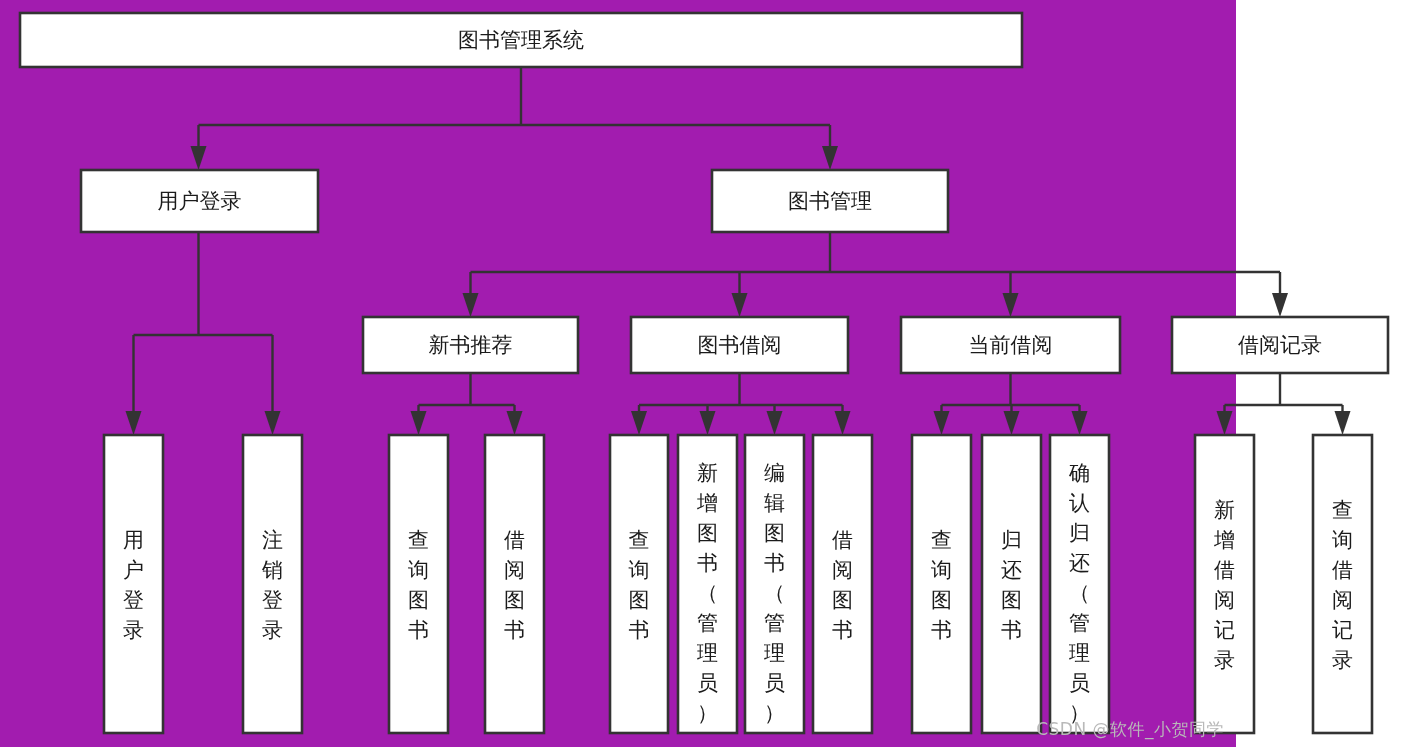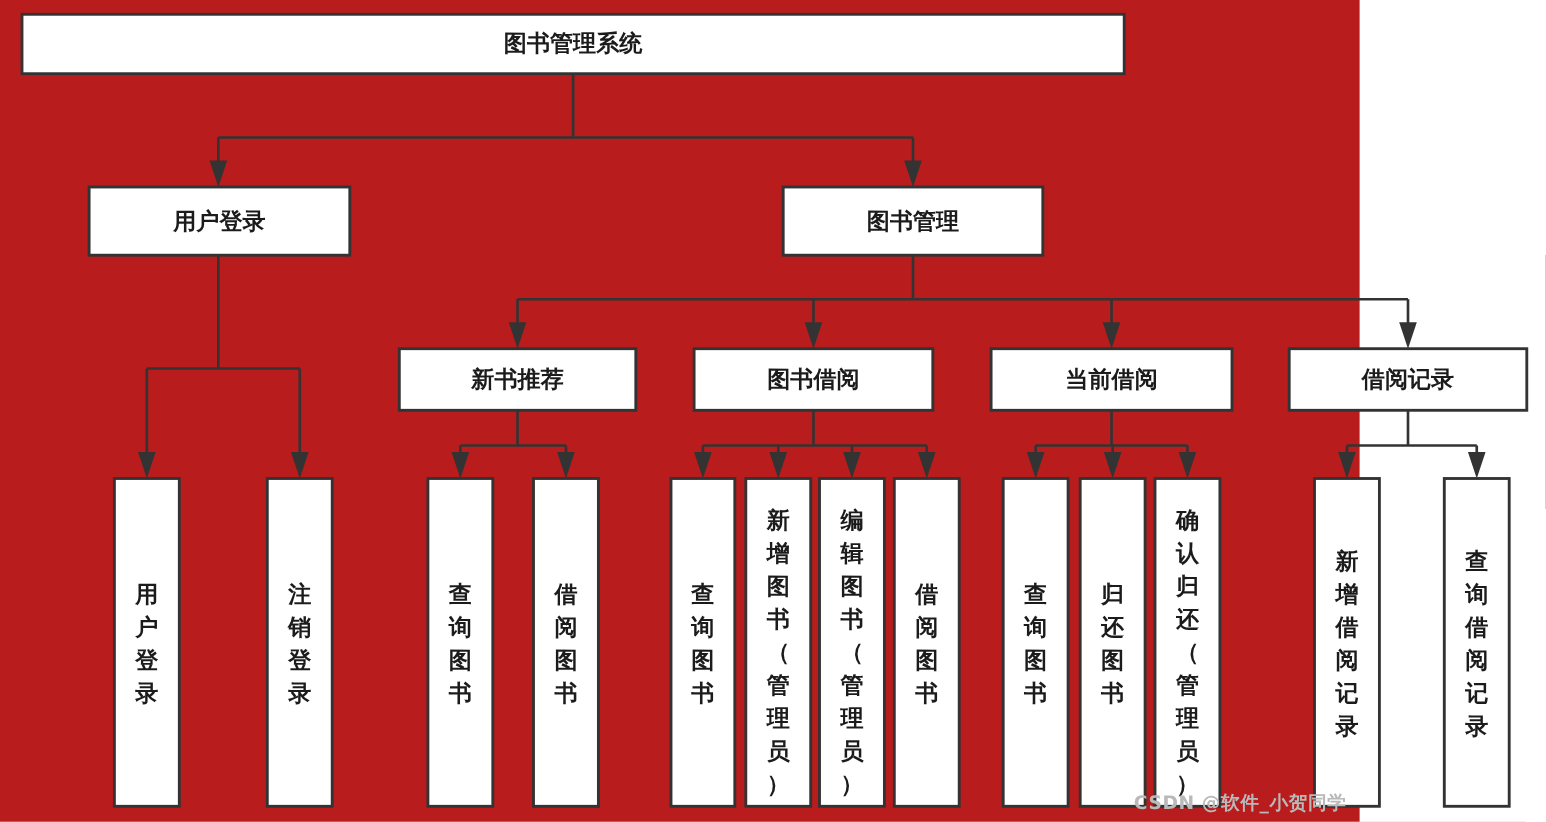--- a/index.html
+++ b/index.html
@@ -10,22 +10,21 @@
   body {
     width: 1405px;
     height: 747px;
     font-family: "DejaVu Sans", "Liberation Sans", sans-serif;
     overflow: hidden;
   }
   #diagram-root {
     position: relative;
     width: 1236px;
     height: 747px;
-    background: #b91c1c;
-    font-weight: bold;
+    background: #a21caf;
   }
   svg.flow {
     position: absolute;
     left: 0;
     top: 0;
     width: 1405px;
     height: 747px;
     display: block;
   }
   .node-rect {

